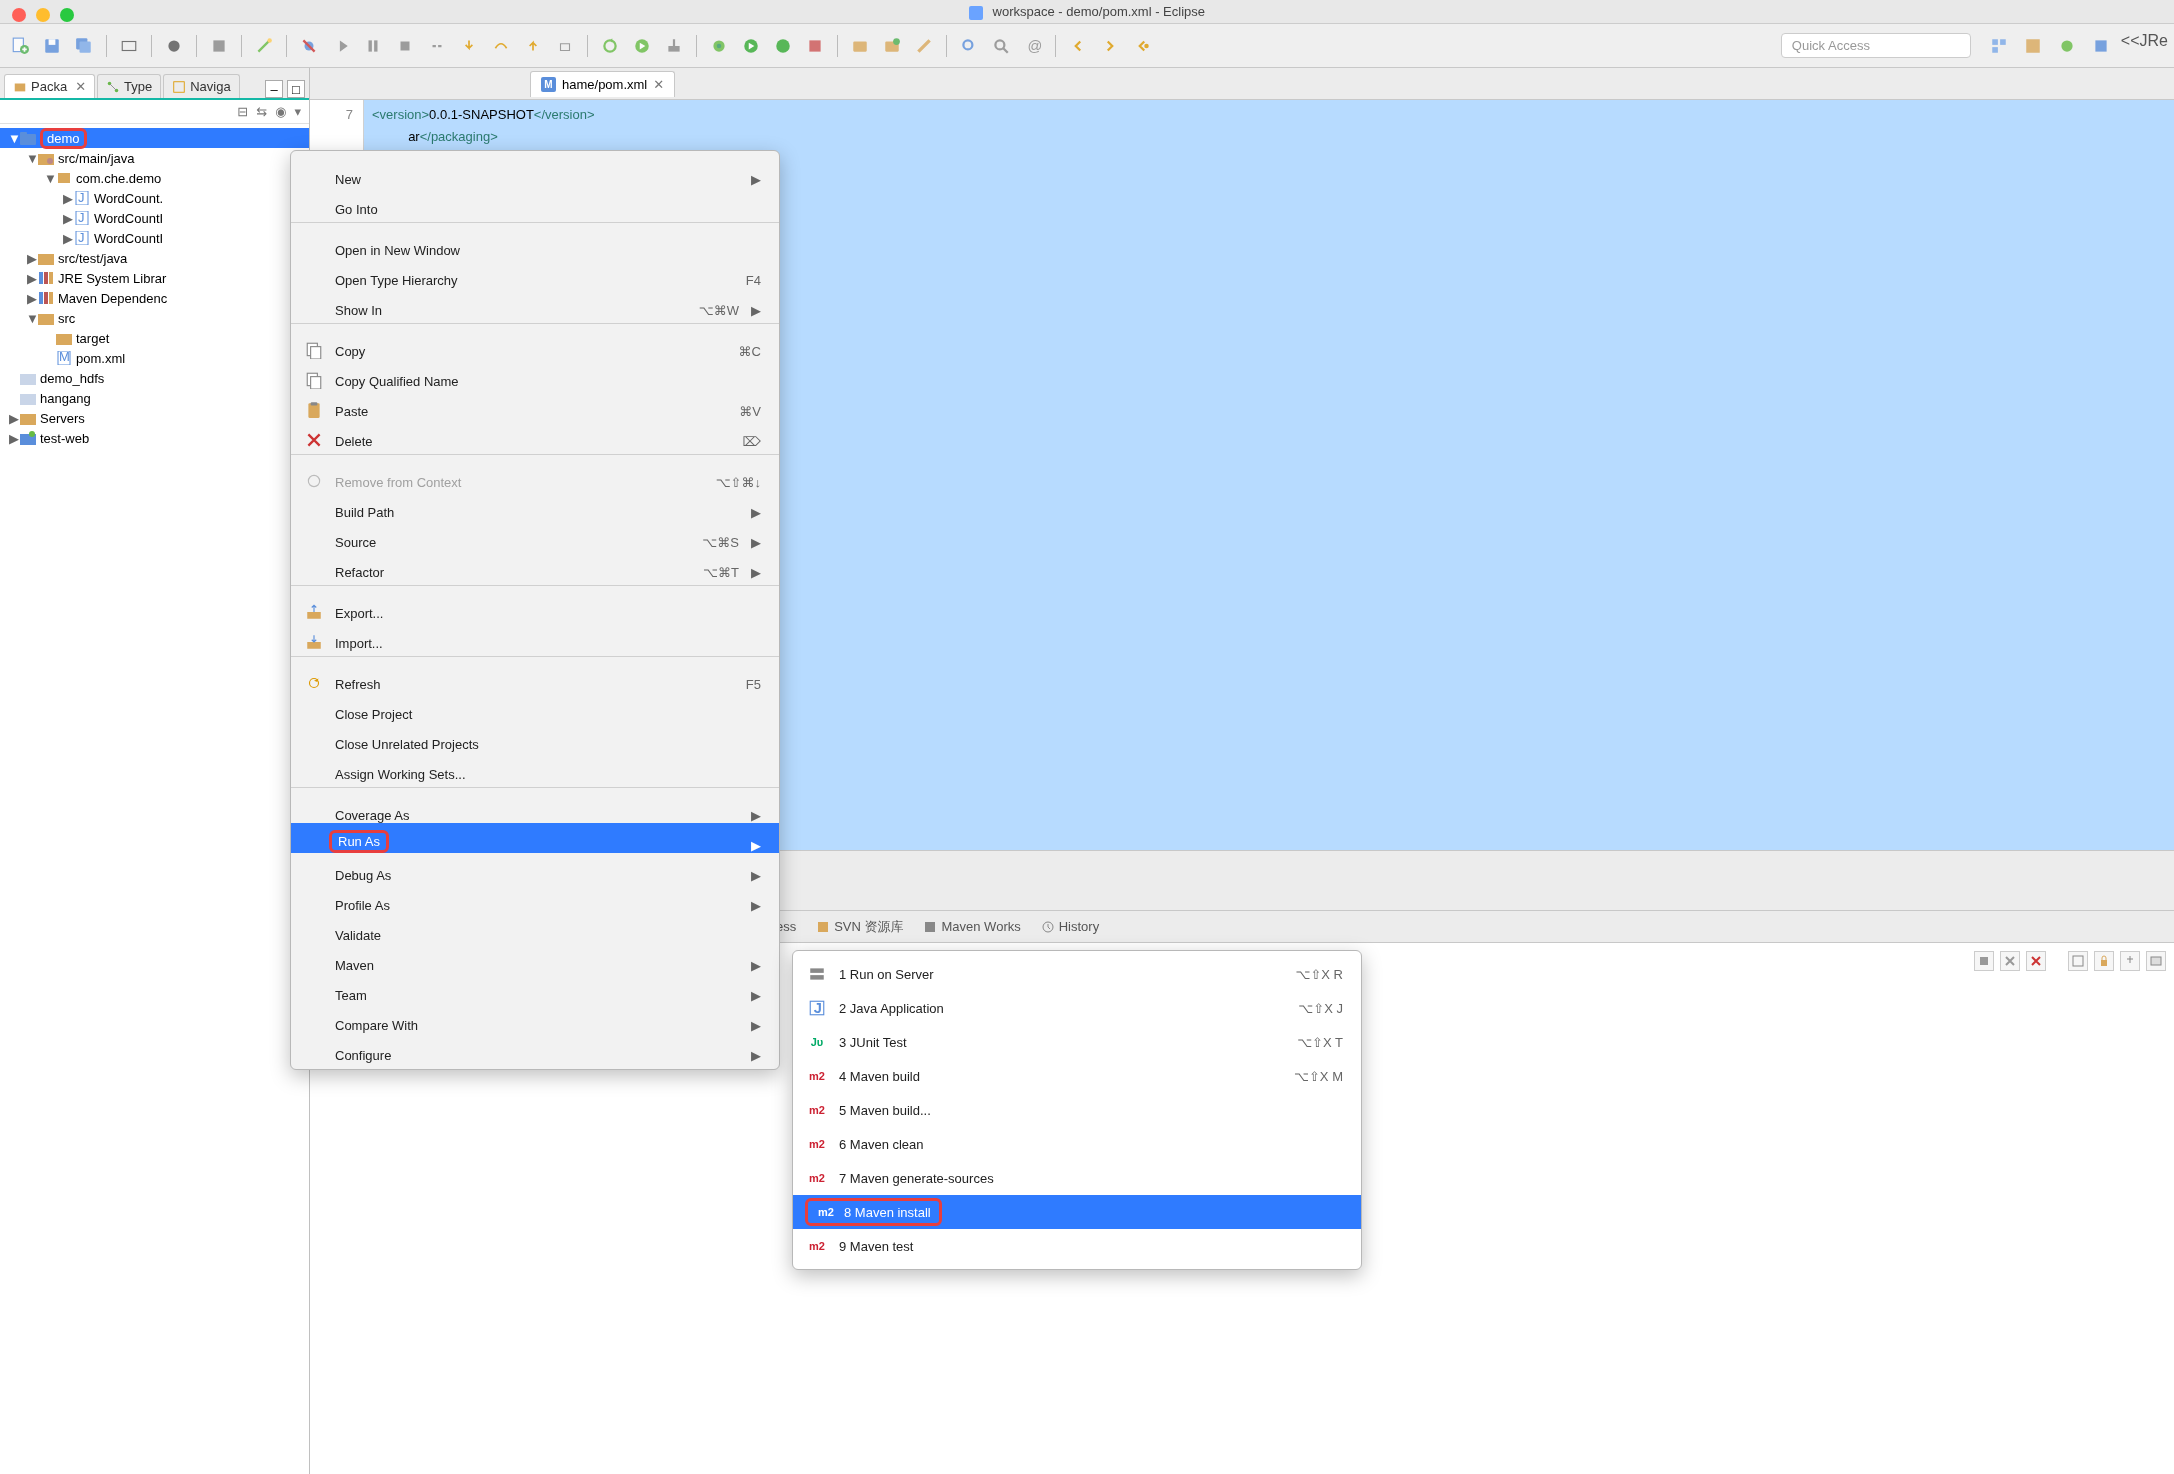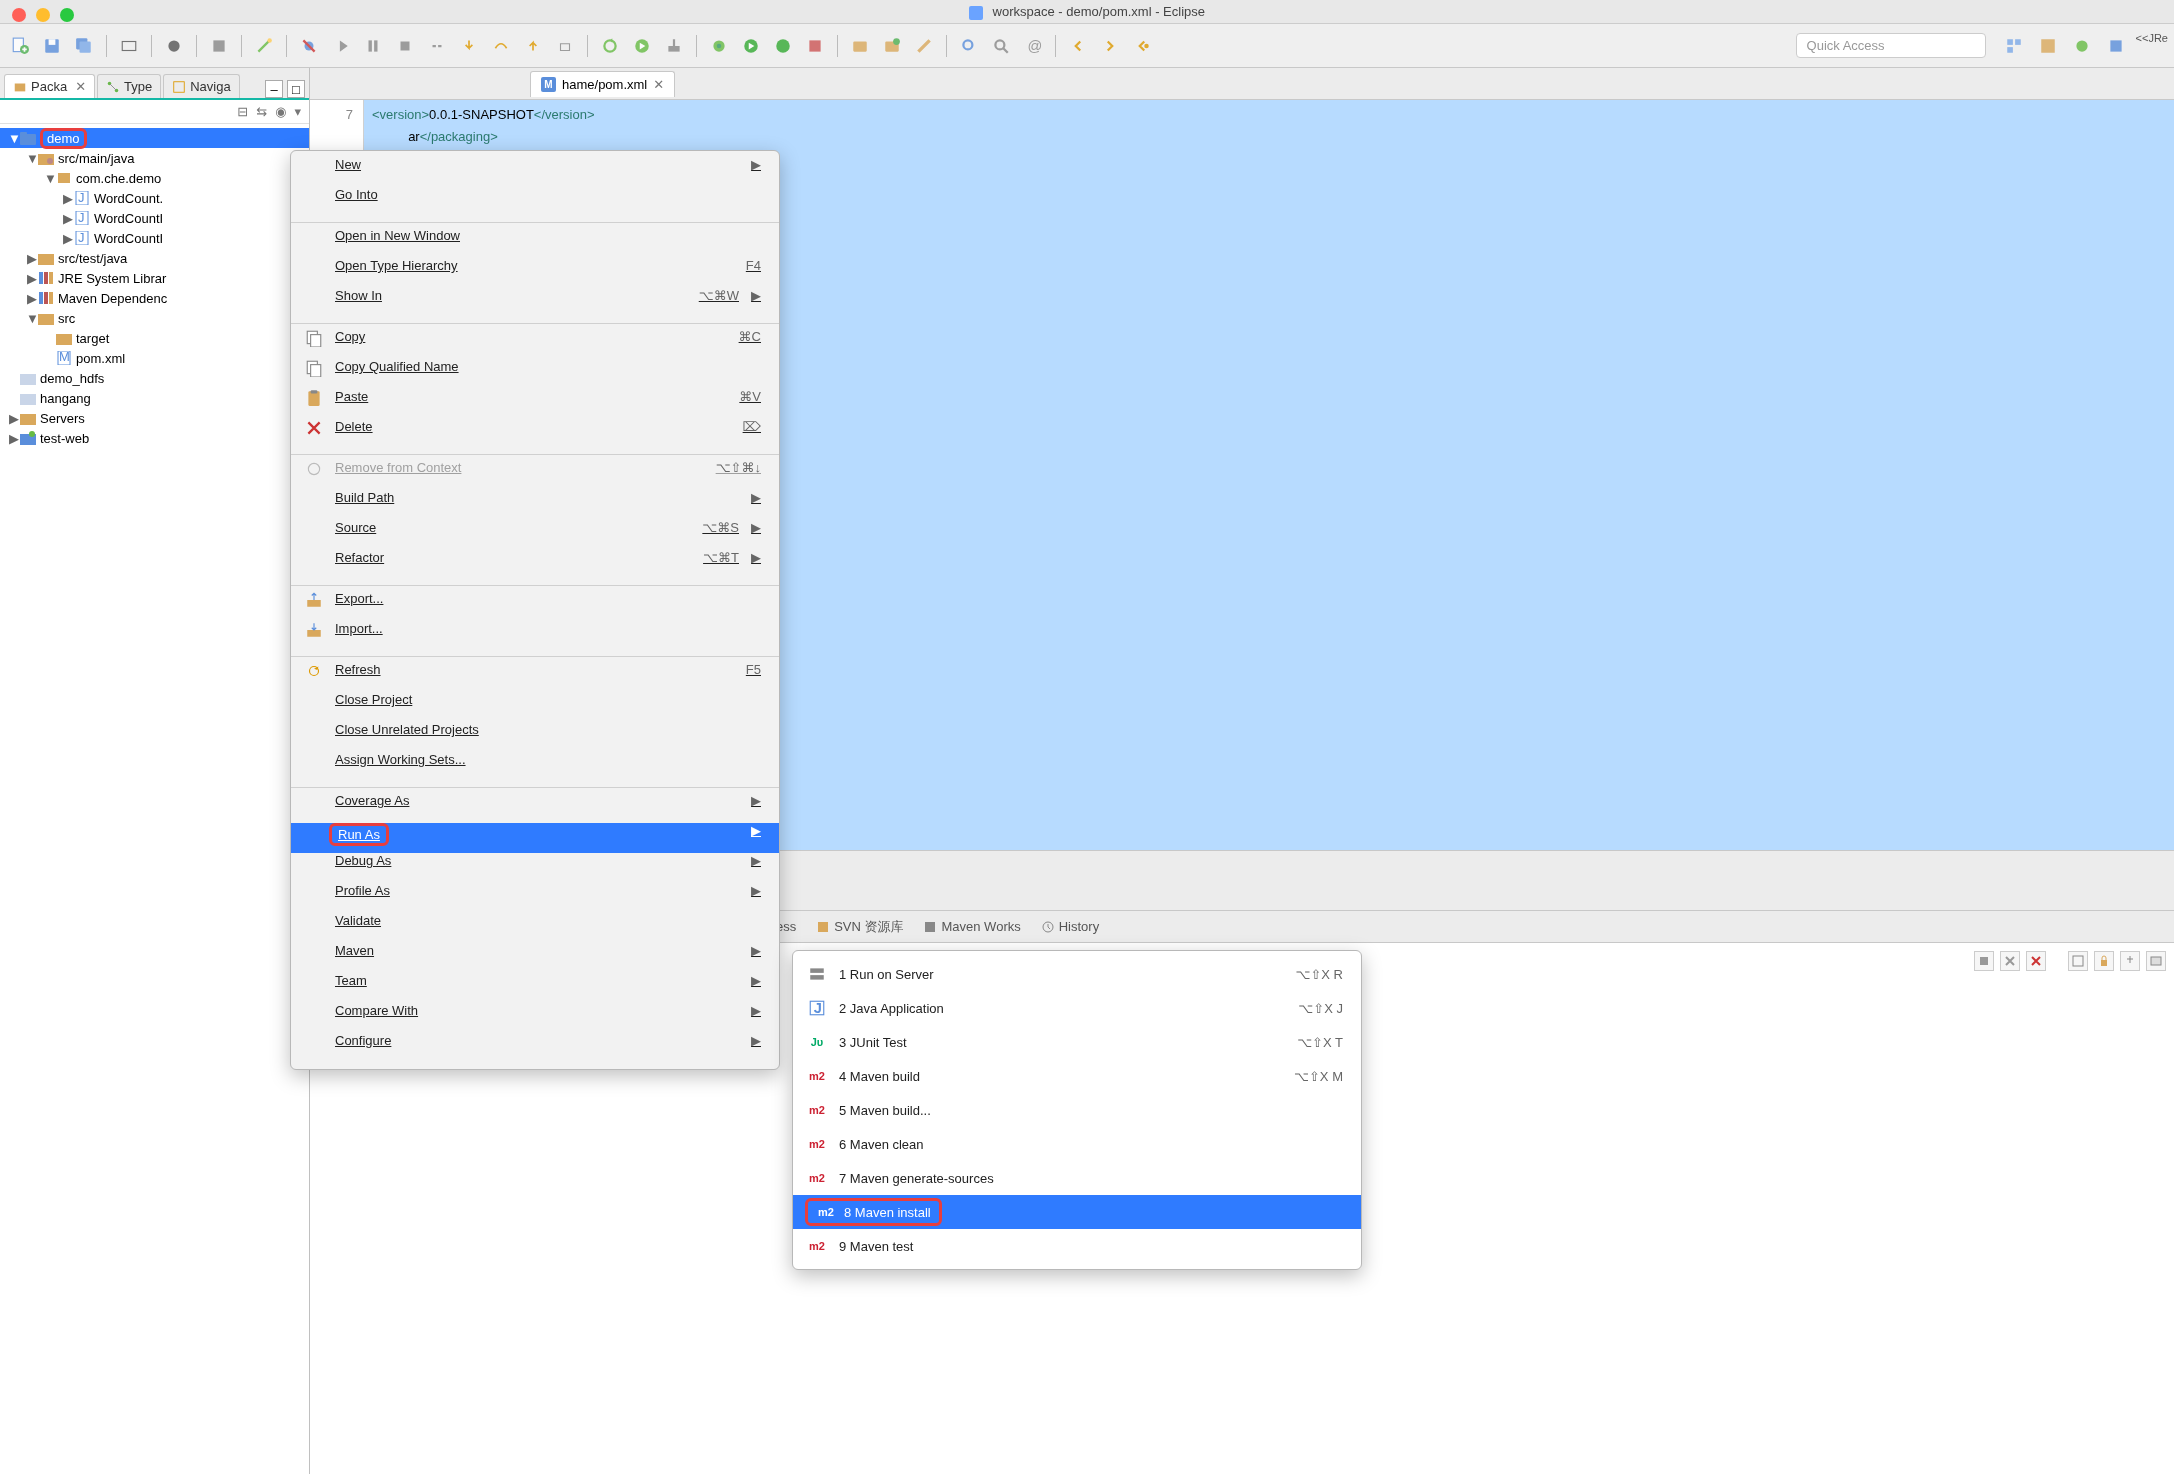--- a/index.html
+++ b/index.html
@@ -70,21 +70,21 @@
 .btab.active { background: #fff; border: 1px solid #c8c8c8; border-bottom: none; border-radius: 3px 3px 0 0; color: #000; }
 .btab .bicon { width: 14px; height: 14px; }
 .btab .x { color: #777; }
 .bottom-toolbar { position: absolute; right: 8px; top: 40px; display: flex; gap: 6px; }
 .bottom-toolbar .tbtn { width: 20px; height: 20px; border: 1px solid #ccc; background: #f6f6f6; display:flex; align-items:center; justify-content:center; }
 
 .console { flex: 1; padding: 8px 14px; font-family: Menlo, Monaco, monospace; font-size: 13px; line-height: 20px; color: #333; overflow: hidden; }
 
 
 .ctx { position: absolute; top: 150px; left: 290px; width: 490px; background: #f2f2f2; border: 1px solid #b8b8b8; box-shadow: 0 6px 20px rgba(0,0,0,.25); border-radius: 6px; padding: 6px 0; }
-.ctx-item { display: flex; align-items: flex-start; height: 30px; padding: 0 18px 0 44px; position: relative; color: #222; text-decoration: underline; }
+.ctx-item { display: flex; align-items: flex-end; height: 30px; padding: 0 18px 0 44px; position: relative; color: #222; }
 .ctx-item.disabled { color: #a0a0a0; }
 .ctx-item.sel { background: #2f7bff; color: #fff; }
 .ctx-item .shortcut { margin-left: auto; color: #666; font-size: 13px; }
 .ctx-item .sub { margin-left: auto; color: #666; }
 .ctx-item.sel .sub { color: #fff; }
 .ctx-item .cicon { position: absolute; left: 14px; width: 18px; height: 18px; }
 .ctx-sep { height: 1px; background: #d0d0d0; margin: 5px 0; }
 .ctx-item.boxed .label { border: 3px solid #e83e3e; border-radius: 6px; padding: 1px 6px; margin-left: -6px; }
 
 
@@ -313,21 +313,21 @@
     <button class="tool-btn">
         <svg viewBox="0 0 16 16">
           <circle cx="8" cy="8" r="5" fill="#6b4"></circle>
         </svg>
       </button>
     <button class="tool-btn">
         <svg viewBox="0 0 16 16">
           <rect x="3" y="3" width="10" height="10" fill="#5a8edb"></rect>
         </svg>
       </button>
-    <span style="font-size:11px; color:#555;">&lt;&lt;JRe</span>
+    <span style="font-size:16px; color:#555;">&lt;&lt;JRe</span>
   </div>
 </div>
 
 <div class="left-stack">
   <div class="view-tabs">
     <div class="view-tab">
       <svg class="vicon" viewBox="0 0 16 16">
           <rect x="2" y="4" width="12" height="9" fill="#d9a85c"></rect>
         </svg>
       <span>Packa</span>

